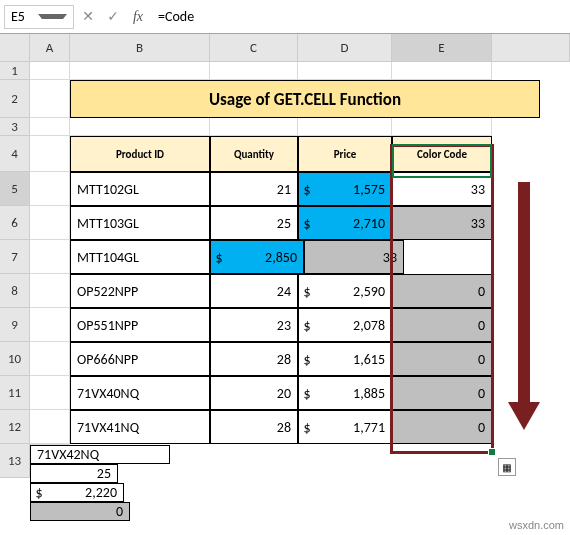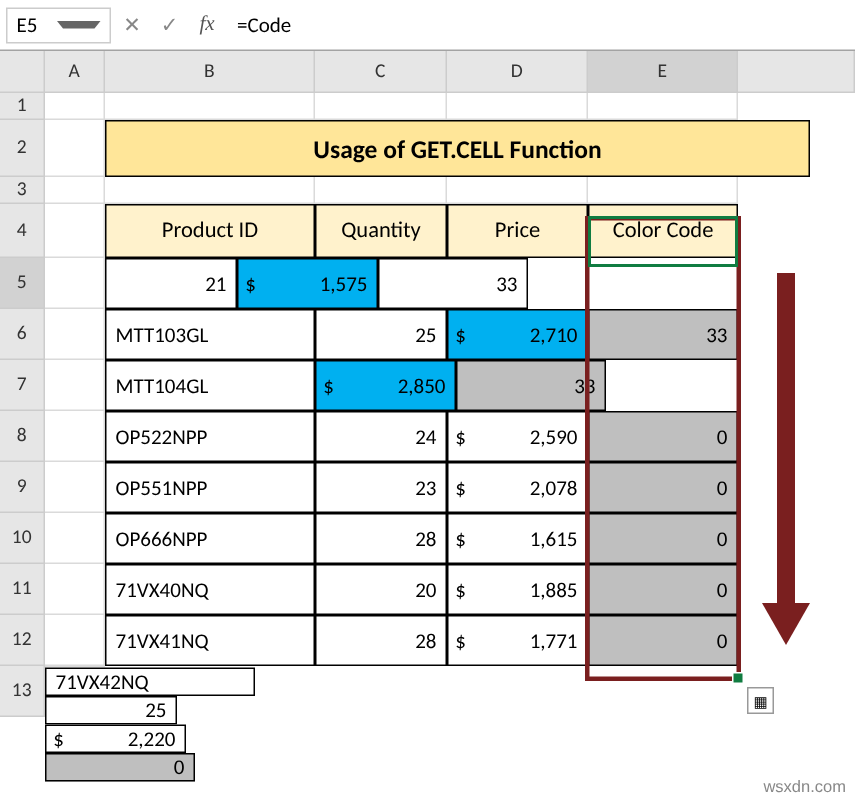--- a/index.html
+++ b/index.html
@@ -91,22 +91,22 @@
     .title-cell {
       background: #ffe699;
       border: 1px solid #000;
       font-weight: bold;
       font-size: 17px;
       justify-content: center;
     }
     .hdr-cell {
       background: #fff2cc;
       border: 1px solid #000;
-      font-weight: normal;
-      font-size: 15px;
+      font-weight: bold;
+      font-size: 11px;
       justify-content: center;
     }
     .data-cell { background: #fff; border: 1px solid #000; font-size: 14px; }
     .data-cell.right { justify-content: flex-end; }
     .blue-cell { background: #00b0f0; border: 1px solid #000; font-size: 14px; padding: 0; }
     .blue-cell .curr { flex: 0 0 16px; text-align: center; }
     .blue-cell .num { flex: 1; text-align: right; padding-right: 6px; }
     .white-price { background: #fff; border: 1px solid #000; font-size: 14px; padding: 0; }
     .white-price .curr { flex: 0 0 16px; text-align: center; }
     .white-price .num { flex: 1; text-align: right; padding-right: 6px; }
@@ -218,20 +218,21 @@
         </div>
         <div class="row" style="height: 36px;">
           <div class="cell " style="width: 40px;"></div>
           <div class="cell hdr-cell" style="width: 140px;">Product ID</div>
           <div class="cell hdr-cell" style="width: 88px;">Quantity</div>
           <div class="cell hdr-cell" style="width: 94px;">Price</div>
           <div class="cell hdr-cell" style="width: 100px;">Color Code</div>
         </div>
         <div class="row" style="height: 34px;">
           <div class="cell " style="width: 40px;"></div>
+          <div class="cell data-cell" style="width: 140px;">MTT102GL</div>
           <div class="cell data-cell right" style="width: 88px;">21</div>
           <div class="cell blue-cell" style="width: 94px; display: flex;">
             <span class="curr">$</span>
             <span class="num">1,575</span>
           </div>
           <div class="cell color-col-white" style="width: 100px;">33</div>
         </div>
         <div class="row" style="height: 34px;">
           <div class="cell " style="width: 40px;"></div>
           <div class="cell data-cell" style="width: 140px;">MTT103GL</div>

